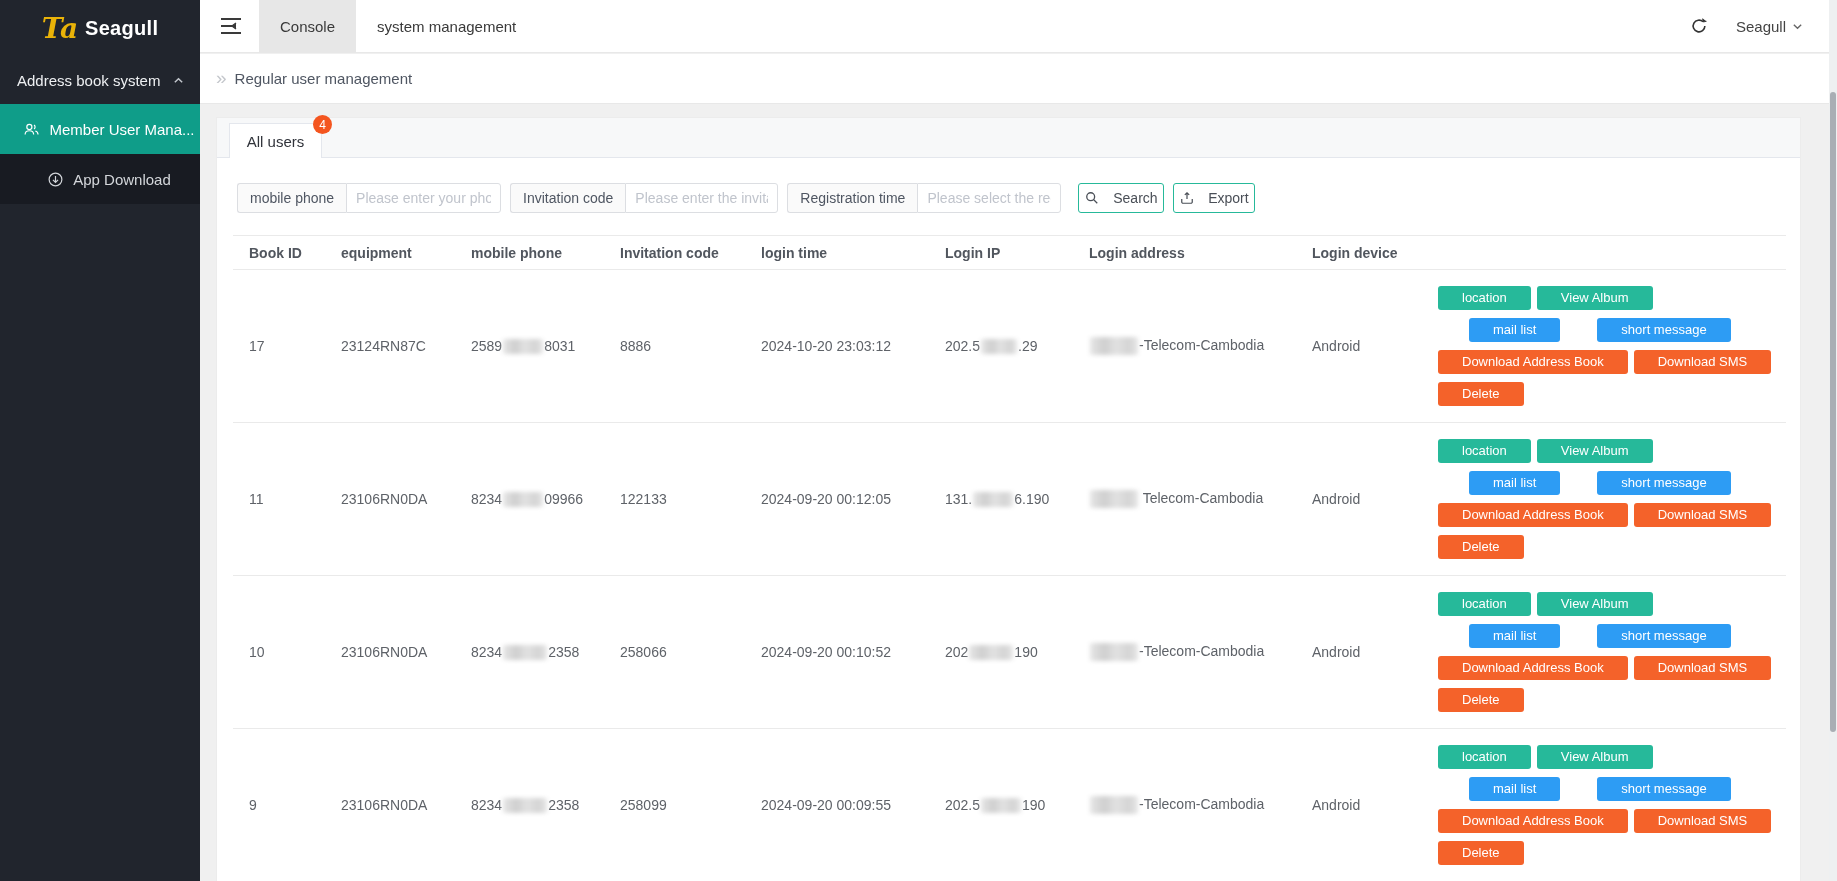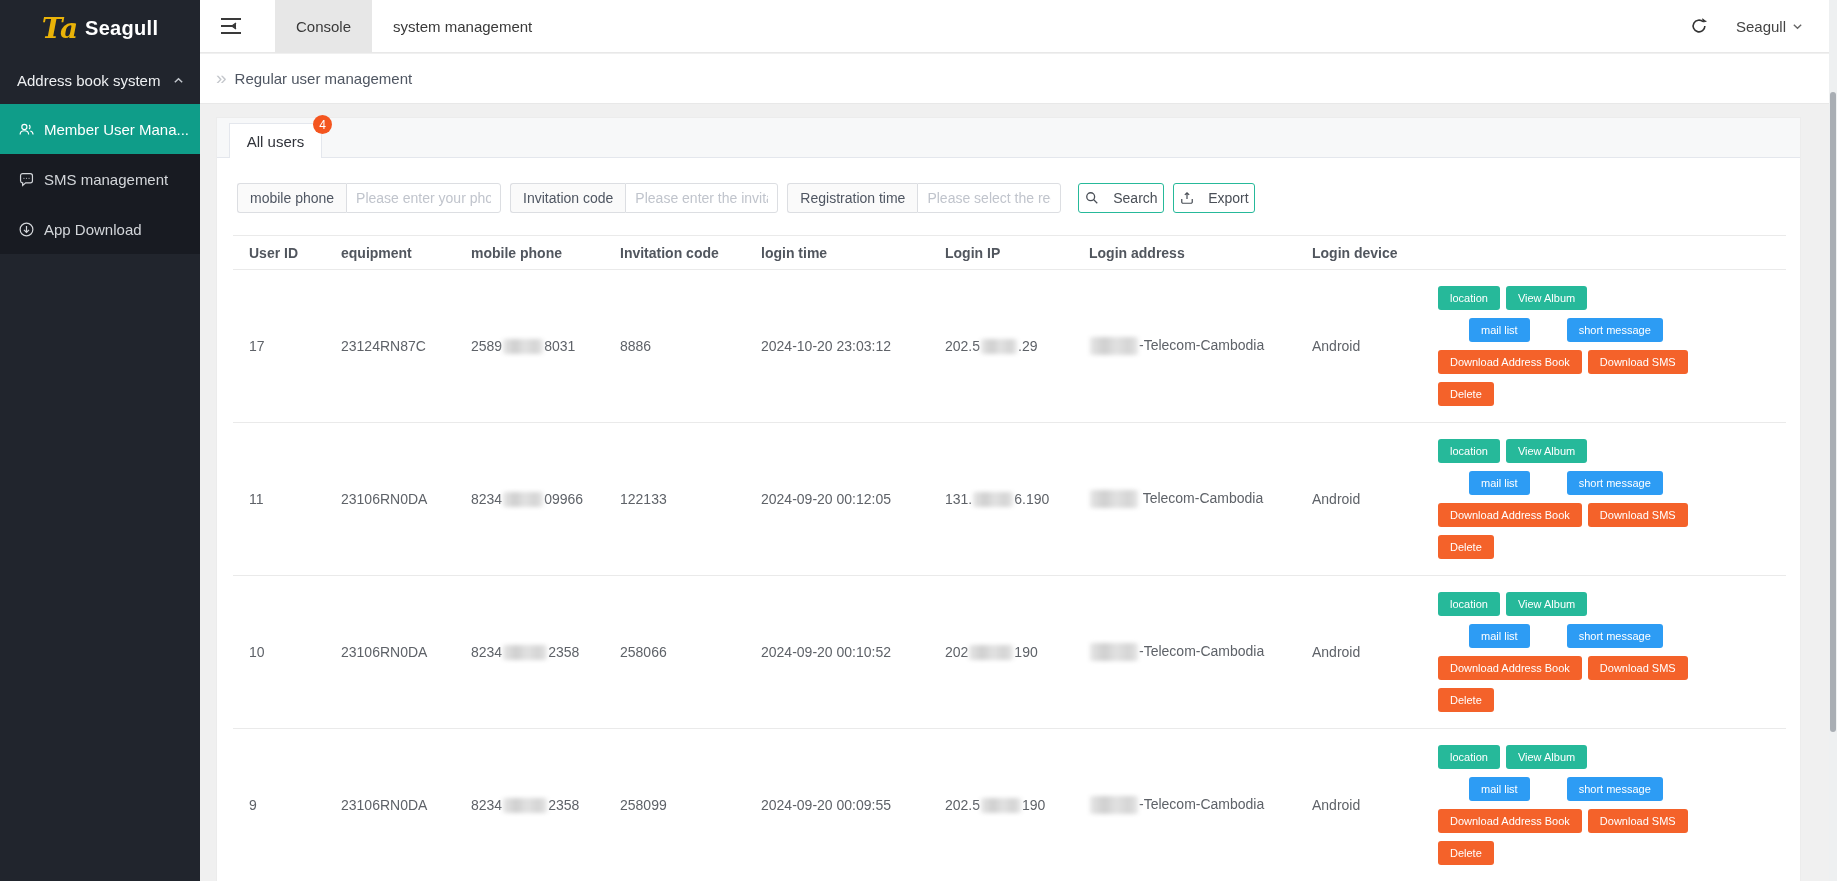--- a/index.html
+++ b/index.html
@@ -12,29 +12,29 @@
     --teal:#26b99a; --teal-dark:#0f9d89; --blue:#2d9cf4; --orange:#f4622a;
     --badge:#f4551f; --side-bg:#21252d; --side-sub:#181b22;
   }
   
   .sidebar{ position:absolute; left:0; top:0; width:200px; height:881px; background:var(--side-bg); z-index:5;}
   .logo{ height:56px; display:flex; align-items:center; justify-content:center; gap:7px; }
   .logo-script{ font-family:"DejaVu Serif","Liberation Serif",serif; font-style:italic; font-weight:bold; color:#eab308; font-size:28px; }
   .logo-text{ color:#fff; font-weight:bold; font-size:20px; letter-spacing:.3px; }
   .menu-group{ height:48px; display:flex; align-items:center; justify-content:space-between; padding:0 16px 0 17px; color:#eef0f2; font-size:15px; cursor:pointer; }
   .submenu{ background:var(--side-sub); }
-  .menu-item{ height:50px; display:flex; align-items:center; gap:9px; padding-left:18px; color:#d3d6da; font-size:15px; cursor:pointer; }
+  .menu-item{ height:50px; display:flex; align-items:center; gap:9px; padding-left:18px; color:#d3d6da; font-size:15px; cursor:pointer;justify-content:center; }
   .menu-item.active{ background:var(--teal-dark); color:#fff; }
   .menu-item .mi{ width:17px; height:17px; flex:0 0 17px; display:inline-flex; }
   .mi svg, .icon svg{ width:100%; height:100%; }
   
   .topbar{ position:absolute; left:200px; top:0; right:8px; height:53px; background:#fff; border-bottom:1px solid #e8e8e8; display:flex; align-items:center; z-index:4;}
   .collapse-btn{ margin-left:19px; width:24px; height:20px; display:inline-flex; cursor:pointer; }
   .top-tab{ height:53px; display:flex; align-items:center; padding:0 21px; font-size:15px; color:#3a3a3a; cursor:pointer; }
-  .top-tab.active{ background:#e7e7e7; margin-left:32px; }
+  .top-tab.active{ background:#e7e7e7; margin-left:16px; }
   .topbar-right{ margin-left:auto; display:flex; align-items:center; gap:28px; padding-right:26px; }
   .refresh{ width:18px; height:18px; display:inline-flex; cursor:pointer; }
   .user-menu{ display:flex; align-items:center; gap:6px; font-size:15px; color:#444; cursor:pointer; }
   
   .crumbbar{ position:absolute; left:200px; top:54px; right:8px; height:50px; background:#fff; border-bottom:1px solid #e8e8e8; display:flex; align-items:center; }
   .crumb-icon{ color:#c4c7cc; font-size:19px; margin:0 8px 2px 16px; }
   .crumb-text{ font-size:15px; color:#4f5662; }
   
   .content{ position:absolute; left:200px; top:104px; right:8px; bottom:0; background:#f0f0f0; }
   .card{ position:absolute; left:16px; top:13px; width:1585px; height:790px; background:#fff; border:1px solid #ececec; }
@@ -56,21 +56,21 @@
   .table-wrap{ margin:22px 0 0 16px; width:1553px; }
   table{ border-collapse:collapse; table-layout:fixed; width:1553px; }
   thead th{ height:34px; border-top:1px solid #eaeaea; border-bottom:1px solid #eaeaea; font-size:14px; font-weight:bold; color:#51565e; text-align:left; padding-left:16px; }
   tbody td{ height:153px; border-bottom:1px solid #eaeaea; font-size:14px; color:#5e6268; text-align:left; padding-left:16px; vertical-align:middle; }
   .blur{ display:inline-block; vertical-align:middle; height:15px; border-radius:2px; margin:0 1px;
          background:linear-gradient(90deg,#e6e6e6,#cfcfcf 30%,#e2e2e2 55%,#d4d4d4 80%,#e6e6e6);
          filter:blur(2px); }
   .bw40{width:40px} .bw44{width:44px} .bw36{width:36px} .bw48{width:48px; height:18px;}
   .actions{ display:flex; flex-direction:column; gap:8px; }
   .btn-row{ display:flex; gap:6px; }
-  .abtn{ height:24px; line-height:24px; padding:0 12px; border:none; border-radius:3px; color:#fff; font-size:11px; cursor:pointer; font-family:inherit; white-space:nowrap; }
+  .abtn{ height:24px; line-height:24px; padding:0 24px; border:none; border-radius:3px; color:#fff; font-size:13px; cursor:pointer; font-family:inherit; white-space:nowrap; }
   .abtn.teal{ background:var(--teal); }
   .abtn.blue{ background:var(--blue);margin-left:31px; }
   .abtn.orange{ background:var(--orange); }
   
   .scrollbar{ position:absolute; right:0; top:0; width:8px; height:881px; background:#eef0f1; }
   .scroll-thumb{ position:absolute; left:1px; top:92px; width:6px; height:640px; border-radius:3px; background:#a9aeb4; }
   
   .chev{ width:11px; height:11px; display:inline-flex; }
 </style>
 </head>
@@ -93,31 +93,20 @@
     <div class="menu-item active">
       <span class="mi">
         <svg viewBox="0 0 20 20" fill="none" stroke="#fff" stroke-width="1.4">
           <circle cx="7.5" cy="7" r="3"></circle>
             <path d="M2.5 16c0-2.8 2.2-4.5 5-4.5s5 1.7 5 4.5"></path>
           <path d="M13 4.6a3 3 0 0 1 0 4.8"></path>
             <path d="M14.5 11.8c2 .6 3.2 2.1 3.2 4.2"></path>
         </svg>
       </span>
       <span>Member User Mana...</span>
-    </div>
-    <div class="menu-item">
-      <span class="mi">
-        <svg viewBox="0 0 20 20" fill="none" stroke="#d3d6da" stroke-width="1.4">
-          <path d="M3 5.5a2.5 2.5 0 0 1 2.5-2.5h9A2.5 2.5 0 0 1 17 5.5v6a2.5 2.5 0 0 1-2.5 2.5H9l-3.5 3v-3h-.5A2.5 2.5 0 0 1 3 11.5z"></path>
-          <circle cx="7" cy="8.5" r="0.7" fill="#d3d6da" stroke="none"></circle>
-            <circle cx="10" cy="8.5" r="0.7" fill="#d3d6da" stroke="none"></circle>
-            <circle cx="13" cy="8.5" r="0.7" fill="#d3d6da" stroke="none"></circle>
-        </svg>
-      </span>
-      <span>SMS management</span>
     </div>
     <div class="menu-item">
       <span class="mi">
         <svg viewBox="0 0 20 20" fill="none" stroke="#d3d6da" stroke-width="1.4">
           <circle cx="10" cy="10" r="7.5"></circle>
             <path d="M10 6v7 M7 10.5 L10 13.5 L13 10.5"></path>
         </svg>
       </span>
       <span>App Download</span>
     </div>
@@ -211,21 +200,21 @@
             <col style="width:149px">
             <col style="width:141px">
           <col style="width:184px">
             <col style="width:144px">
             <col style="width:223px">
             <col style="width:126px">
             <col style="width:364px">
         </colgroup>
         <thead>
           <tr>
-            <th>User ID</th>
+            <th>Book ID</th>
             <th>equipment</th>
             <th>mobile phone</th>
             <th>Invitation code</th>
             <th>login time</th>
             <th>Login IP</th>
             <th>Login address</th>
             <th>Login device</th>
             <th></th>
           </tr>
         </thead>

